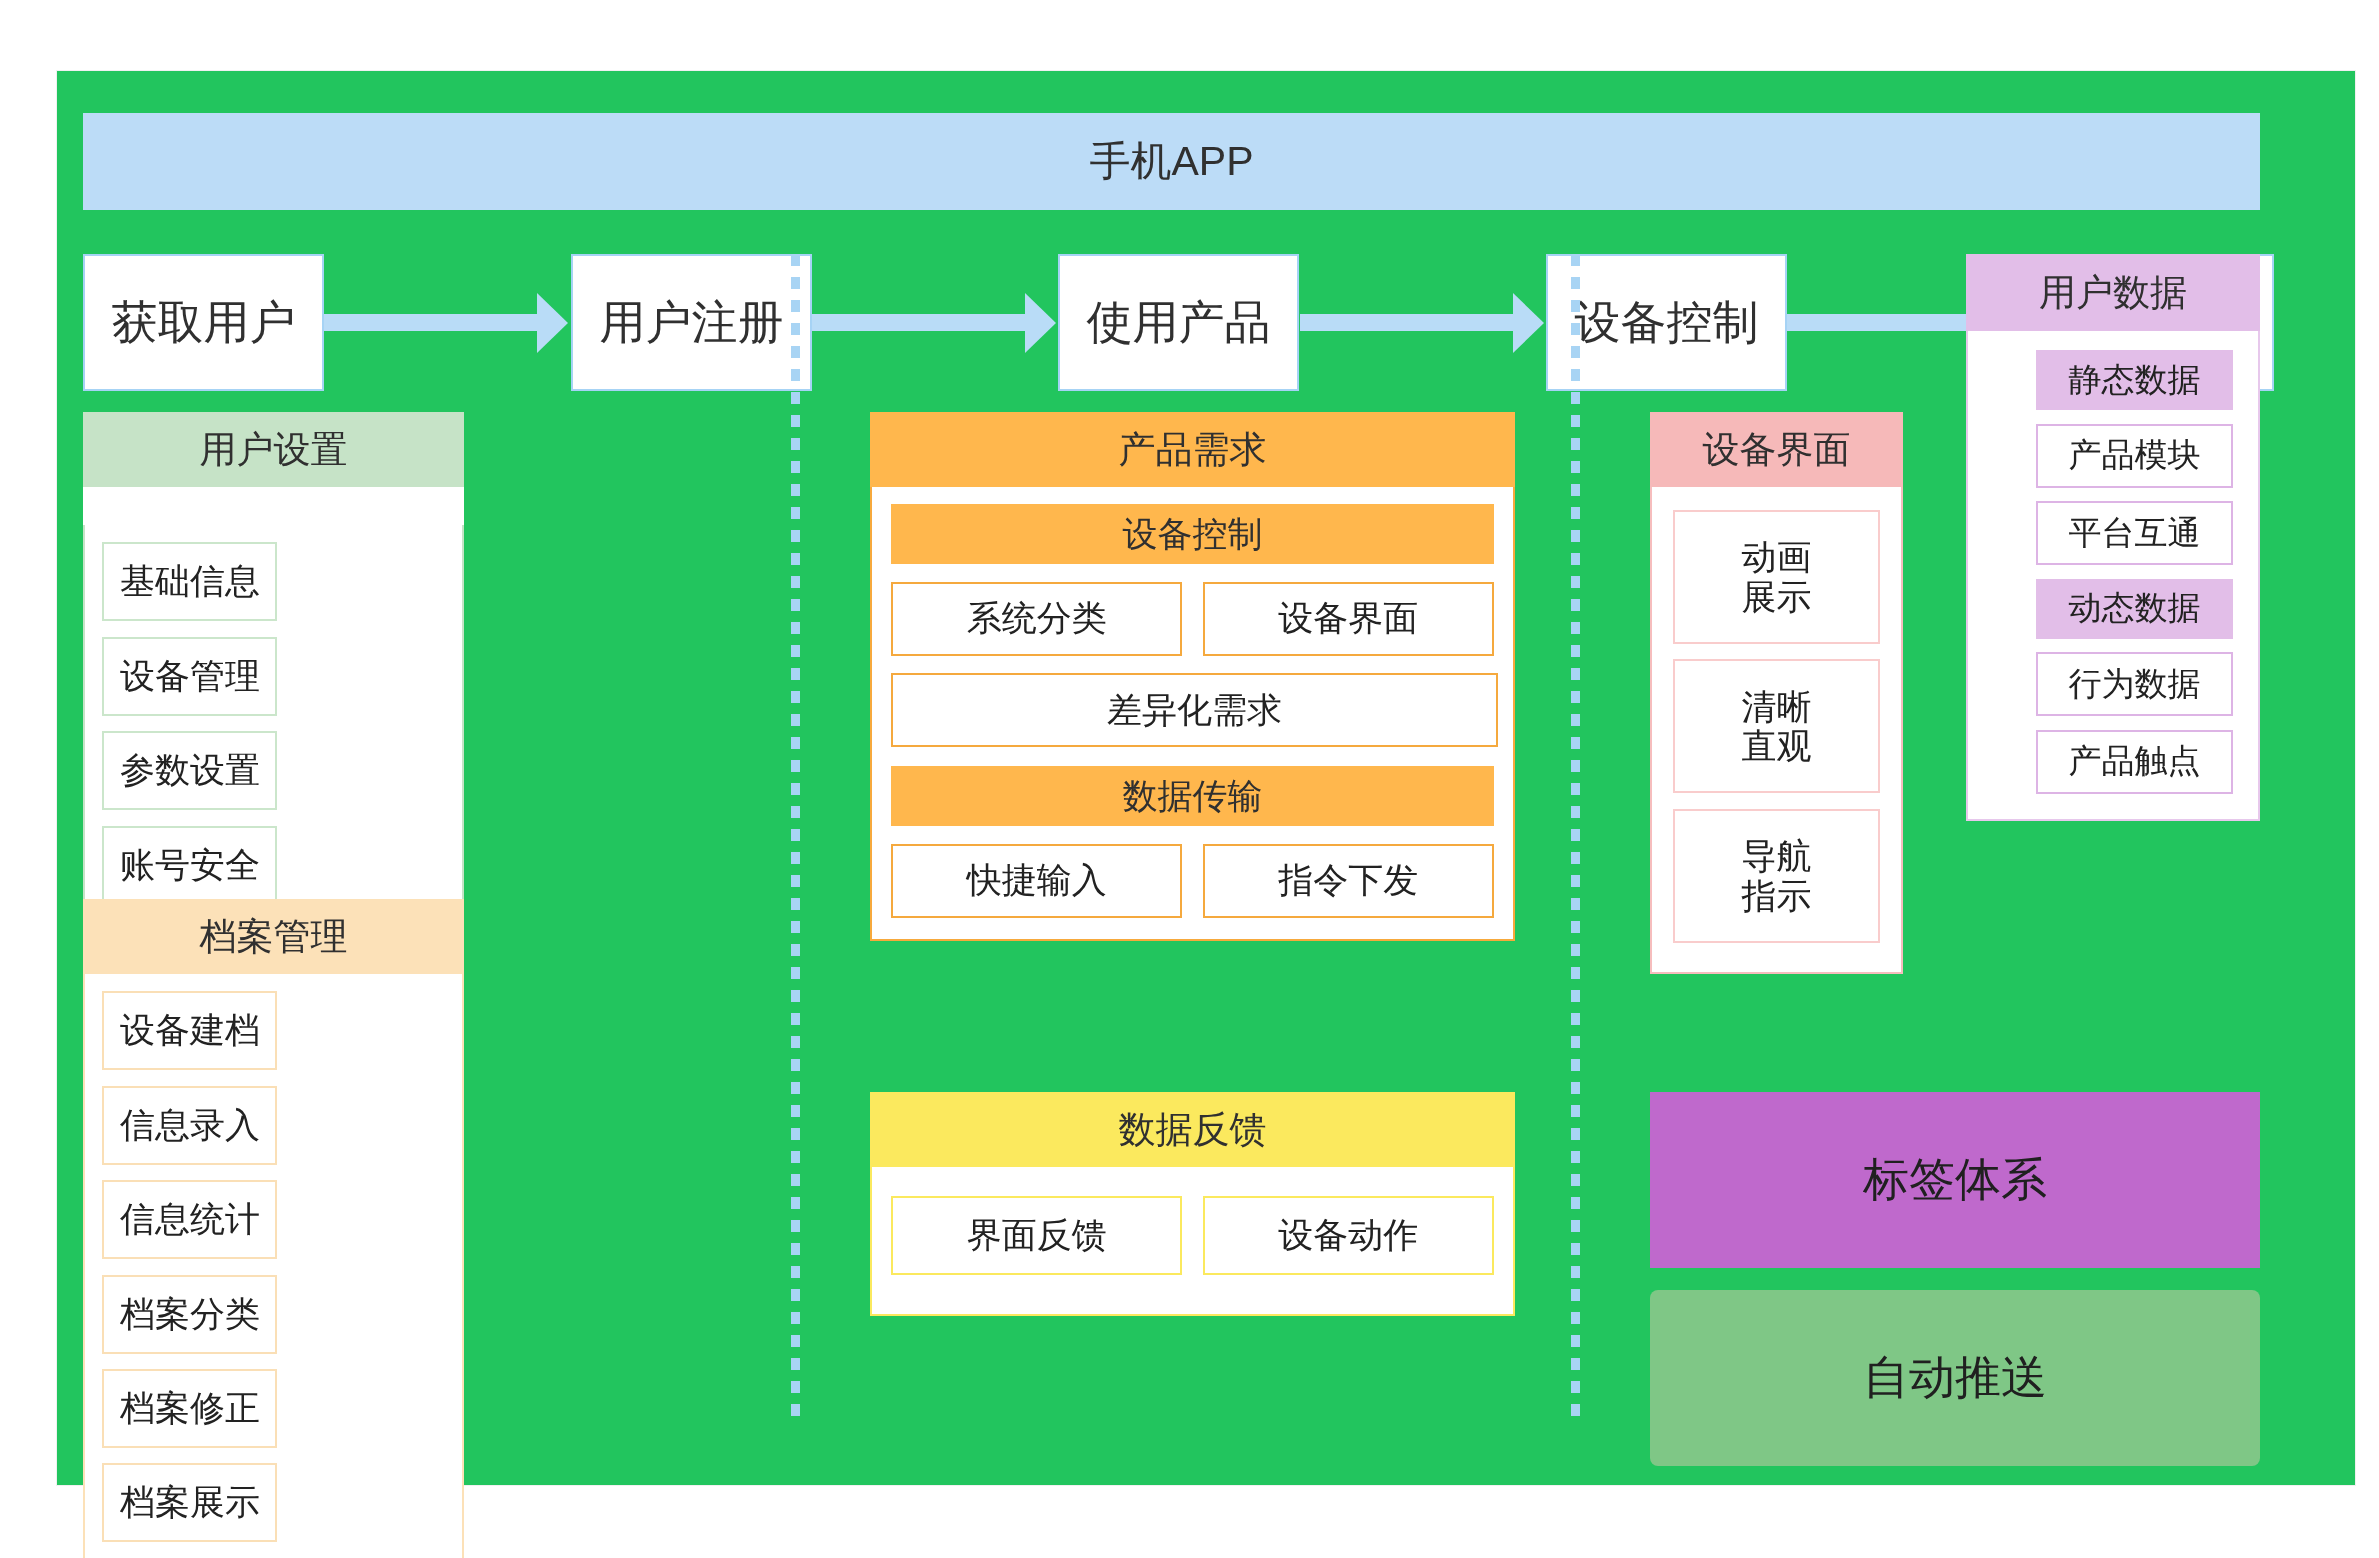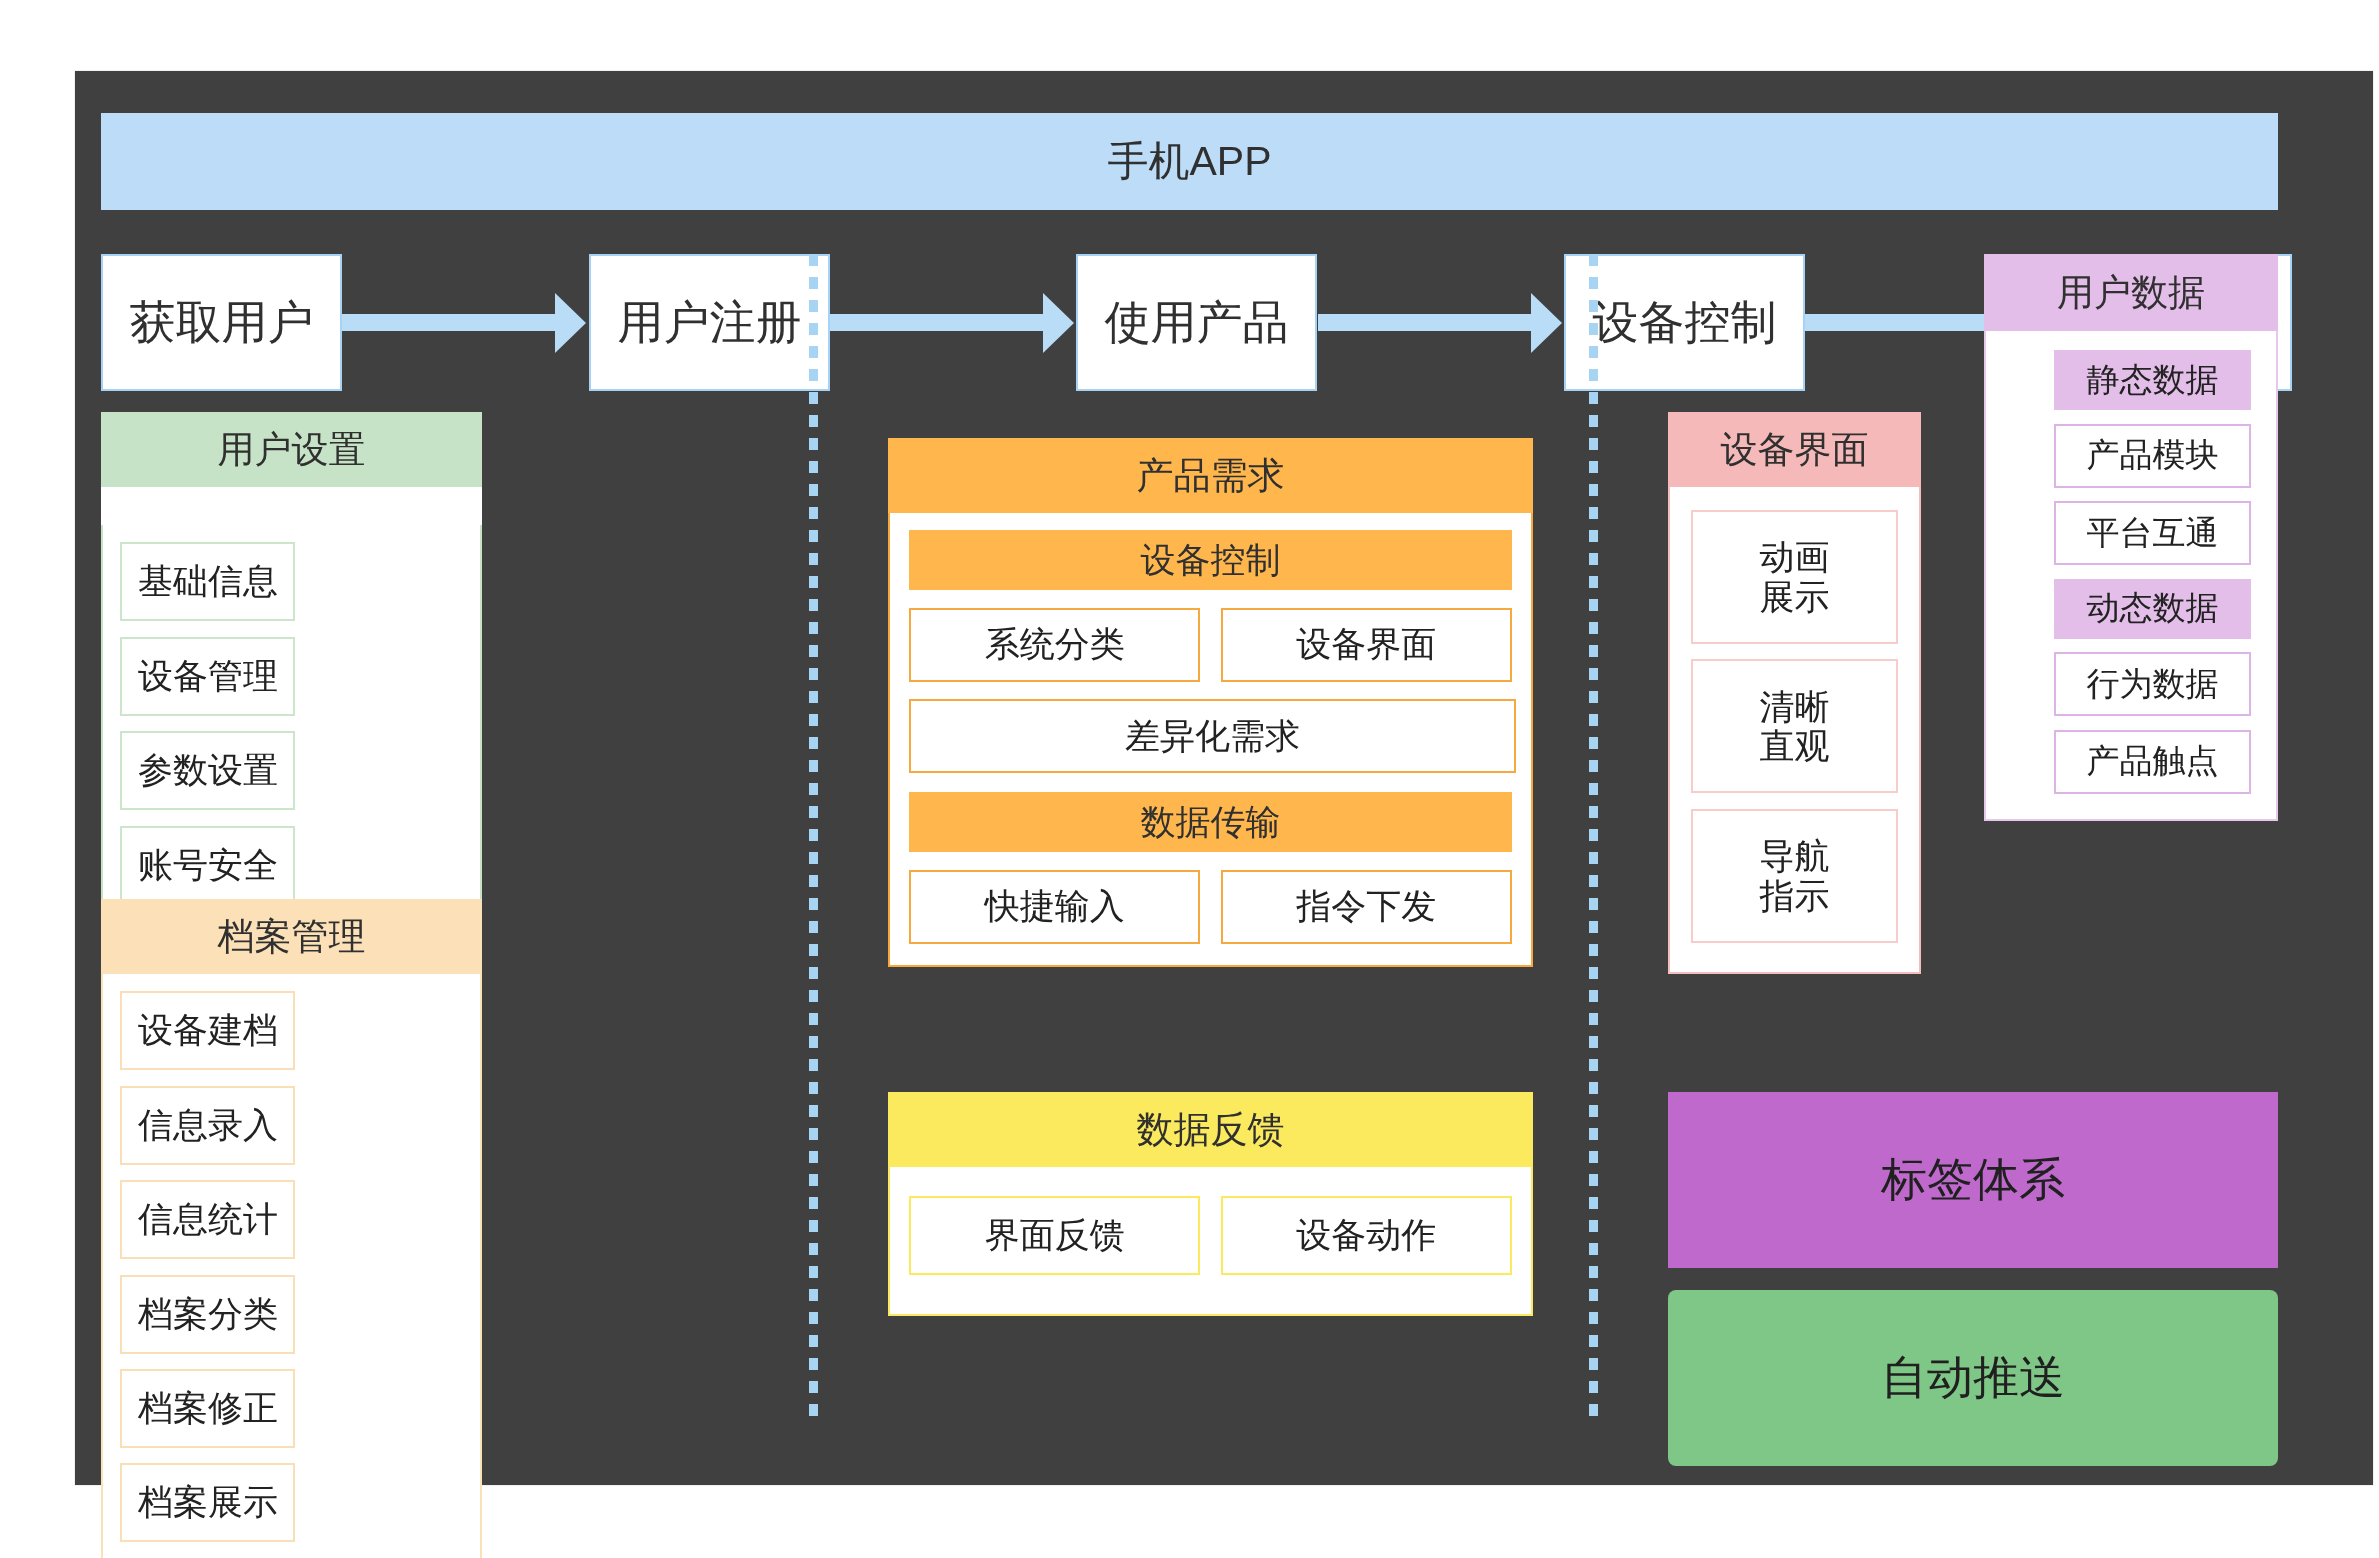--- a/index.html
+++ b/index.html
@@ -1,21 +1,21 @@
 <!DOCTYPE html>
 <html><head>
 <meta charset="utf-8">
 <style>
   html,body{margin:0;padding:0;background:#ffffff;}
   body{width:2379px;height:1558px;font-family:"Liberation Sans","DejaVu Sans",sans-serif;color:#222;}
 
   
   #frame{
-    position:absolute;left:74px;top:70px;width:2300px;height:1416px;
-    background:#404040;border:1.9px solid #f0f0f0;box-sizing:border-box;
+    position:absolute;left:56px;top:70px;width:2300px;height:1416px;
+    background:#22c55e;border:1.9px solid #f0f0f0;box-sizing:border-box;
   }
 
   
   .abs{position:absolute;box-sizing:border-box;}
   .ctr{display:flex;align-items:center;justify-content:center;text-align:center;}
   .t42{font-size:41px;}
   .t40{font-size:46px;}
   .t38{font-size:37px;}
   .t36{font-size:35px;}
   .t34{font-size:33px;margin-left:43px;}
@@ -138,21 +138,21 @@
         <div class="ctr t36 t-item" style="width:171px;">信息录入</div>
         <div class="ctr t36 t-item" style="width:171px;">信息统计</div>
         <div class="ctr t36 t-item" style="width:171px;">档案分类</div>
         <div class="ctr t36 t-item" style="width:171px;">档案修正</div>
         <div class="ctr t36 t-item" style="width:171px;">档案展示</div>
 
       </div>
     </div>
   </div>
 
-  <div class="abs panel" style="left:813px;top:341px;width:645px;margin-top:26px;">
+  <div class="abs panel" style="left:813px;top:341px;width:645px;">
     <div class="panel-head ctr t38 o-head">产品需求</div>
     <div class="o-body panel-body" style="padding:17.4px 19.3px 21px 19.3px;">
 
       <div class="ctr t36 o-sub" style="width:100%;">设备控制</div>
 
       <div style="display:flex;gap:21px;margin-top:17.4px;">
         <div class="ctr t36 o-item" style="flex:1;">系统分类</div>
         <div class="ctr t36 o-item" style="flex:1;">设备界面</div>
       </div>
 

